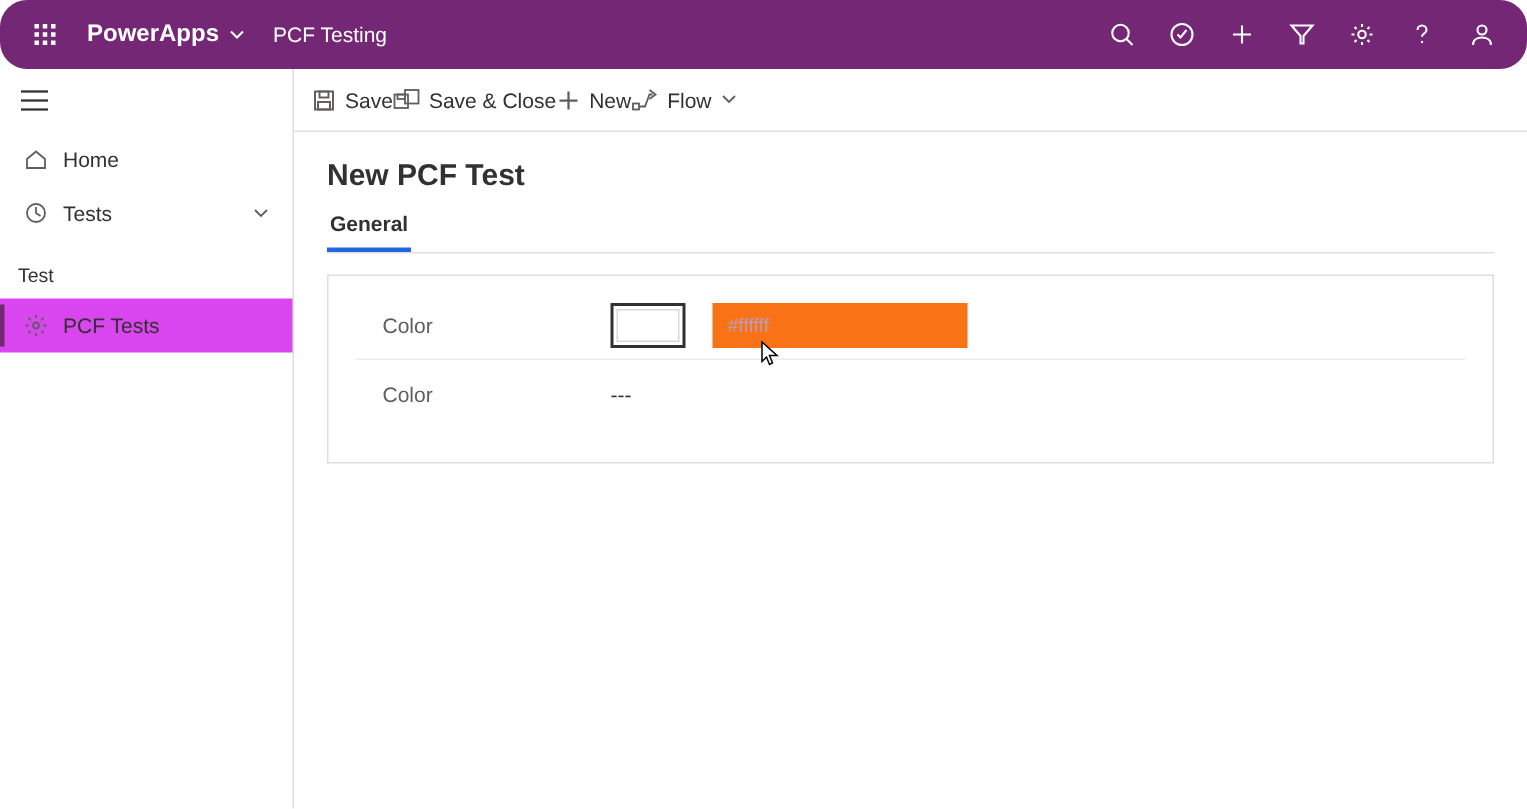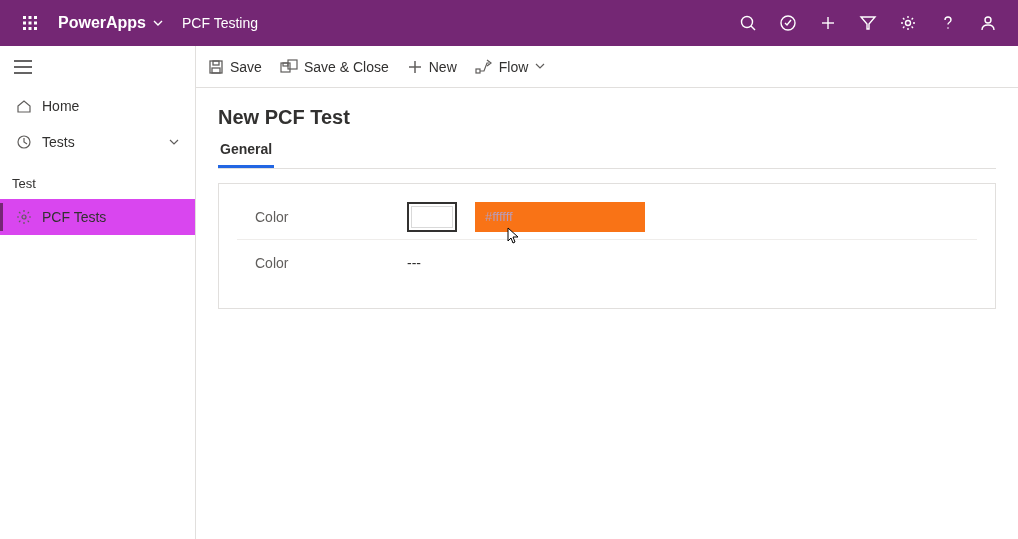--- a/index.html
+++ b/index.html
@@ -1,38 +1,38 @@
 <!DOCTYPE html>
 <html><head>
 <meta charset="utf-8">
 <style>
   * { box-sizing: border-box; margin: 0; padding: 0; }
   html, body { width: 1018px; height: 539px; font-family: "Segoe UI", Arial, sans-serif; font-size: 14px; color: #323130; background: #ffffff; overflow: hidden; }
-  .topbar { display: flex; align-items: center; height: 46px; background: #742774; color: #ffffff; padding: 0 10px; }
+  .topbar { display: flex; align-items: center; height: 46px; background: #742774; color: #ffffff; padding: 0 10px; border-radius: 18px; }
   .topbar .waffle { width: 34px; display: flex; align-items: center; justify-content: center; }
   .topbar .brand { font-weight: 600; font-size: 16px; margin-left: 8px; margin-right: 6px; }
   .topbar .brand-chevron { margin-right: 18px; display: flex; align-items: center; }
   .topbar .env-name { font-size: 14px; }
   .topbar .spacer { flex: 1; }
   .topbar .icon-btn { width: 40px; height: 46px; display: flex; align-items: center; justify-content: center; cursor: pointer; }
   .topbar svg { stroke: #ffffff; fill: none; }
 
   .body-row { display: flex; height: calc(539px - 46px); }
   .sidebar { width: 196px; border-right: 1px solid #e1dfdd; display: flex; flex-direction: column; background: #ffffff; }
   .hamburger-row { height: 42px; display: flex; align-items: center; padding-left: 14px; }
   .nav-item { height: 36px; display: flex; align-items: center; padding: 0 12px; cursor: pointer; color: #323130; }
   .nav-item .nav-icon { width: 24px; display: flex; align-items: center; justify-content: center; }
   .nav-item .nav-label { margin-left: 6px; flex: 1; }
   .nav-item .nav-chevron { width: 18px; display: flex; align-items: center; justify-content: center; }
   .group-header { padding: 16px 14px 8px 12px; font-size: 13px; color: #323130; }
   .nav-item.active { background: #d946ef; position: relative; }
   .nav-item.active::before { content: ""; position: absolute; left: 0; top: 4px; bottom: 4px; width: 3px; background: #742774; }
 
   .main { flex: 1; display: flex; flex-direction: column; }
-  .commandbar { height: 42px; border-bottom: 1px solid #e1dfdd; display: flex; align-items: center; padding: 0 12px; gap: 18px; }
+  .commandbar { height: 42px; border-bottom: 1px solid #e1dfdd; display: flex; align-items: center; padding: 0 12px; }
   .cmd { display: flex; align-items: center; gap: 6px; cursor: pointer; color: #323130; }
   .cmd .ci { display: flex; align-items: center; justify-content: center; }
   .cmd svg { stroke: #605e5c; fill: none; }
 
   .content { padding: 18px 22px; }
   .page-title { font-size: 20px; font-weight: 600; margin-bottom: 6px; }
   .tabs { display: flex; border-bottom: 1px solid #e1dfdd; margin-bottom: 14px; }
   .tab { padding: 6px 2px 8px 2px; margin-right: 24px; cursor: pointer; font-size: 14px; font-weight: 600; color: #323130; }
   .tab.active { border-bottom: 3px solid #2266e3; }
 

